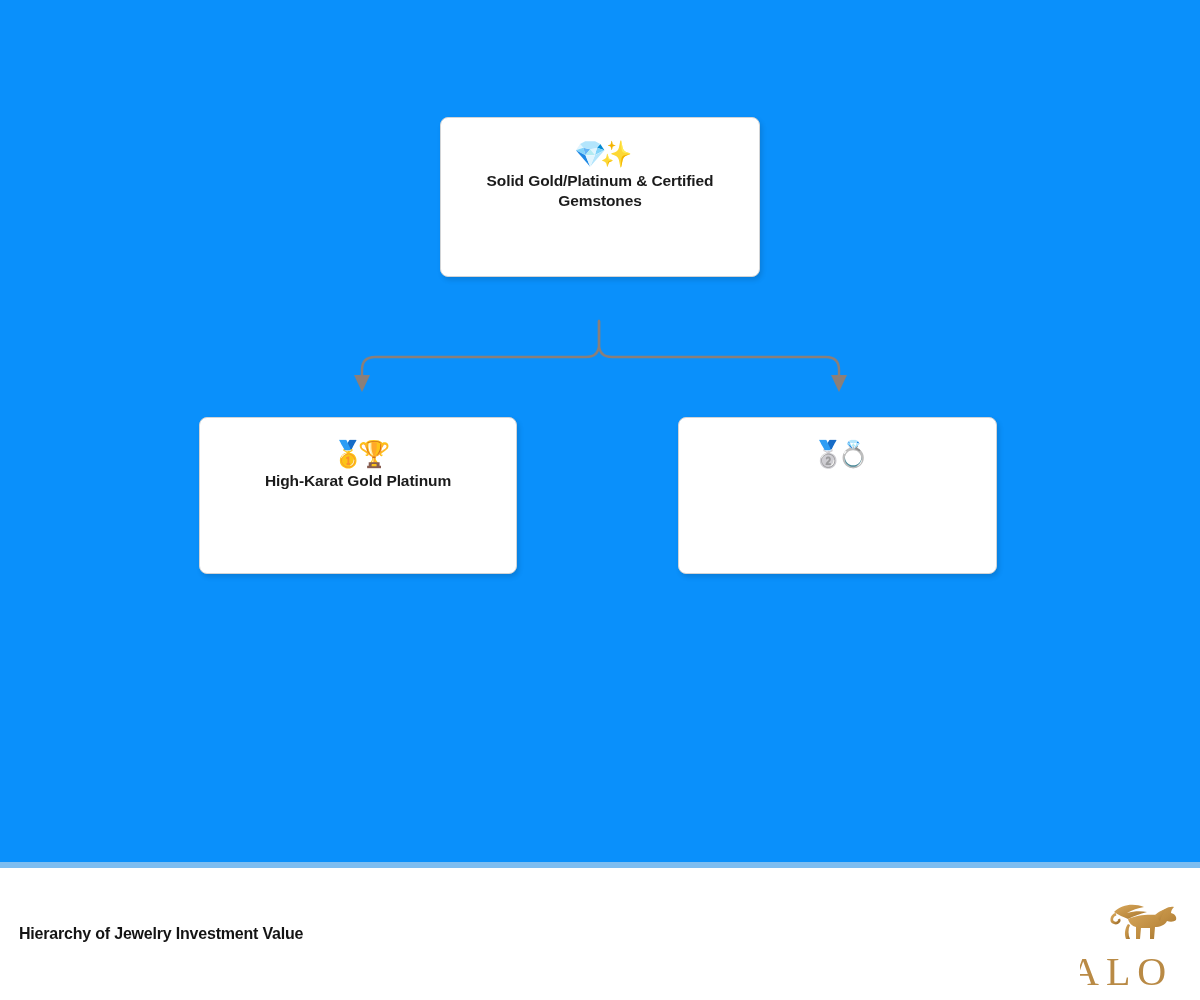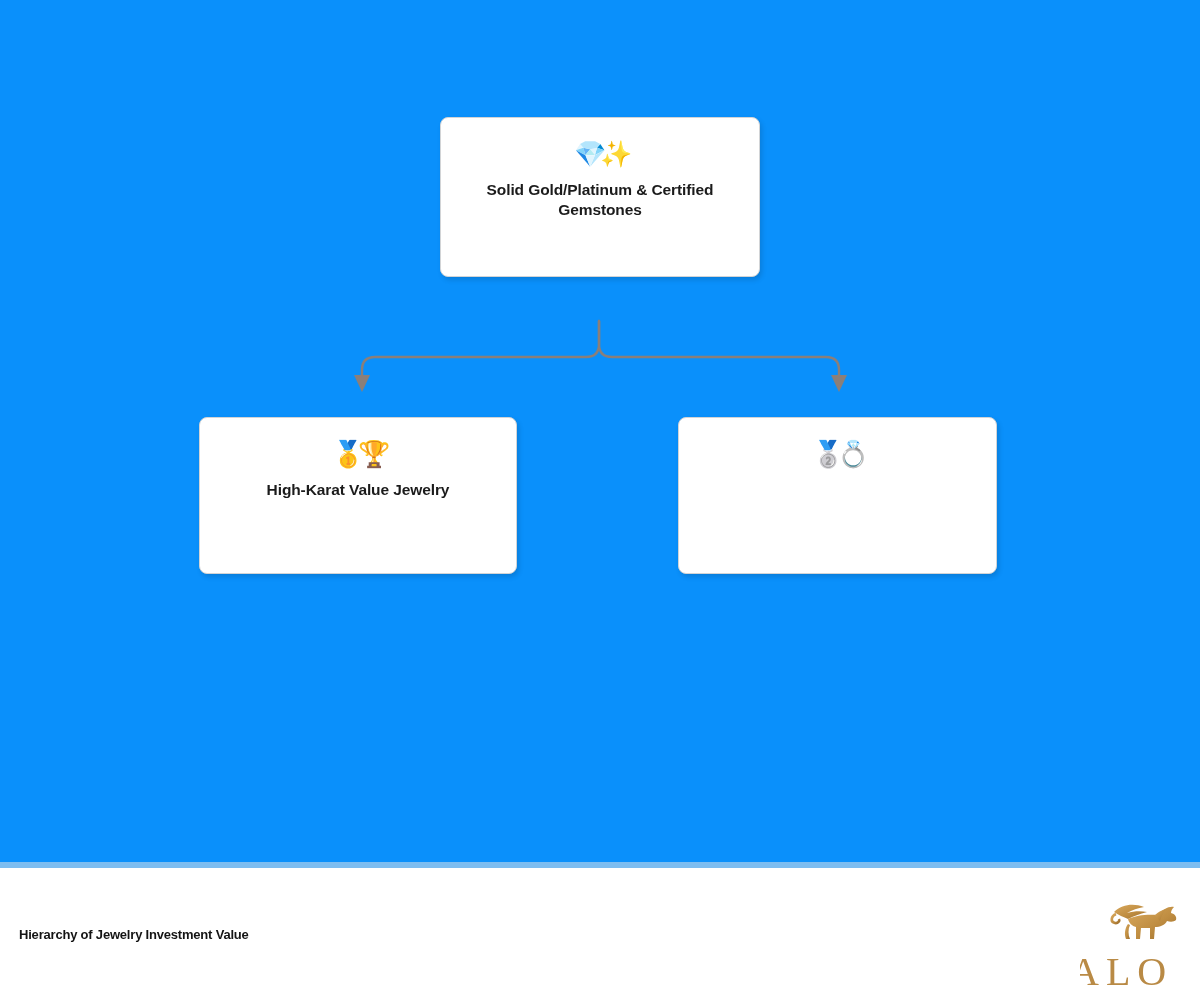--- a/index.html
+++ b/index.html
@@ -82,21 +82,20 @@
   .node-icon {
     margin-top: 21px;
     font-size: 26px;
     line-height: 30px;
     height: 32px;
     letter-spacing: -7px;
     white-space: nowrap;
     text-align: center;
   }
   .node-label {
-    margin-top: 9px;
     padding: 0 14px;
     font-size: 15.5px;
     font-weight: bold;
     color: #1b1b1b;
     text-align: center;
     line-height: 1.32;
     letter-spacing: -0.1px;
   }
 
   
@@ -106,21 +105,21 @@
     top: 868px;
     width: 1200px;
     height: 132px;
     background: #ffffff;
     display: flex;
     align-items: center;
     justify-content: space-between;
   }
   .footer-title {
     margin-left: 19px;
-    font-size: 13px;
+    font-size: 16px;
     font-weight: bold;
     color: #141414;
     letter-spacing: -0.2px;
     white-space: nowrap;
   }
   .footer-logo {
     position: absolute;
     left: 1080px;
     top: 890px;
     width: 127px;
@@ -160,21 +159,21 @@
       <polygon points="839,392 831,375 847,375" fill="#8a7f7a"></polygon>
     </svg>
 
     <div class="node node-root">
       <div class="node-icon">💎✨</div>
       <div class="node-label">Solid Gold/Platinum &amp; Certified Gemstones</div>
     </div>
 
     <div class="node node-left">
       <div class="node-icon">🥇🏆</div>
-      <div class="node-label">High-Karat Value Jewelry</div>
+      <div class="node-label">High-Karat Gold Platinum</div>
     </div>
 
     <div class="node node-right">
       <div class="node-icon">🥈💍</div>
     </div>
   </div>
 
   <div class="canvas-divider"></div>
 
   <div class="footer">

